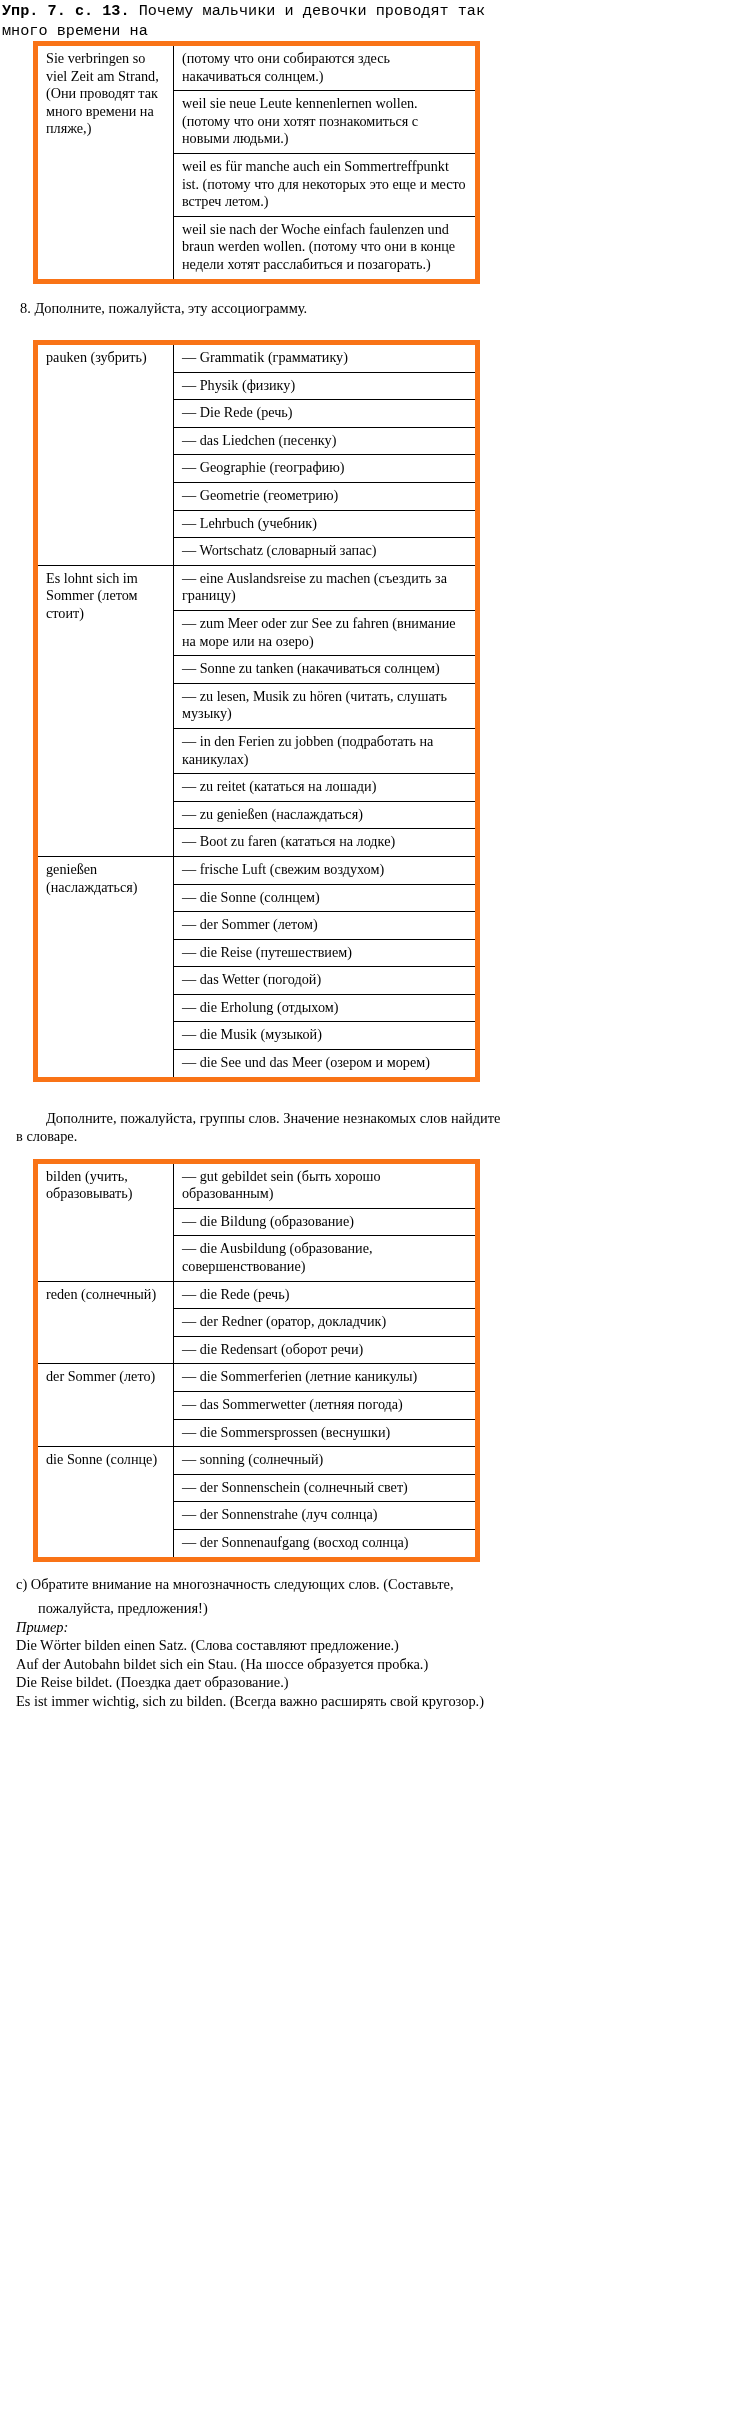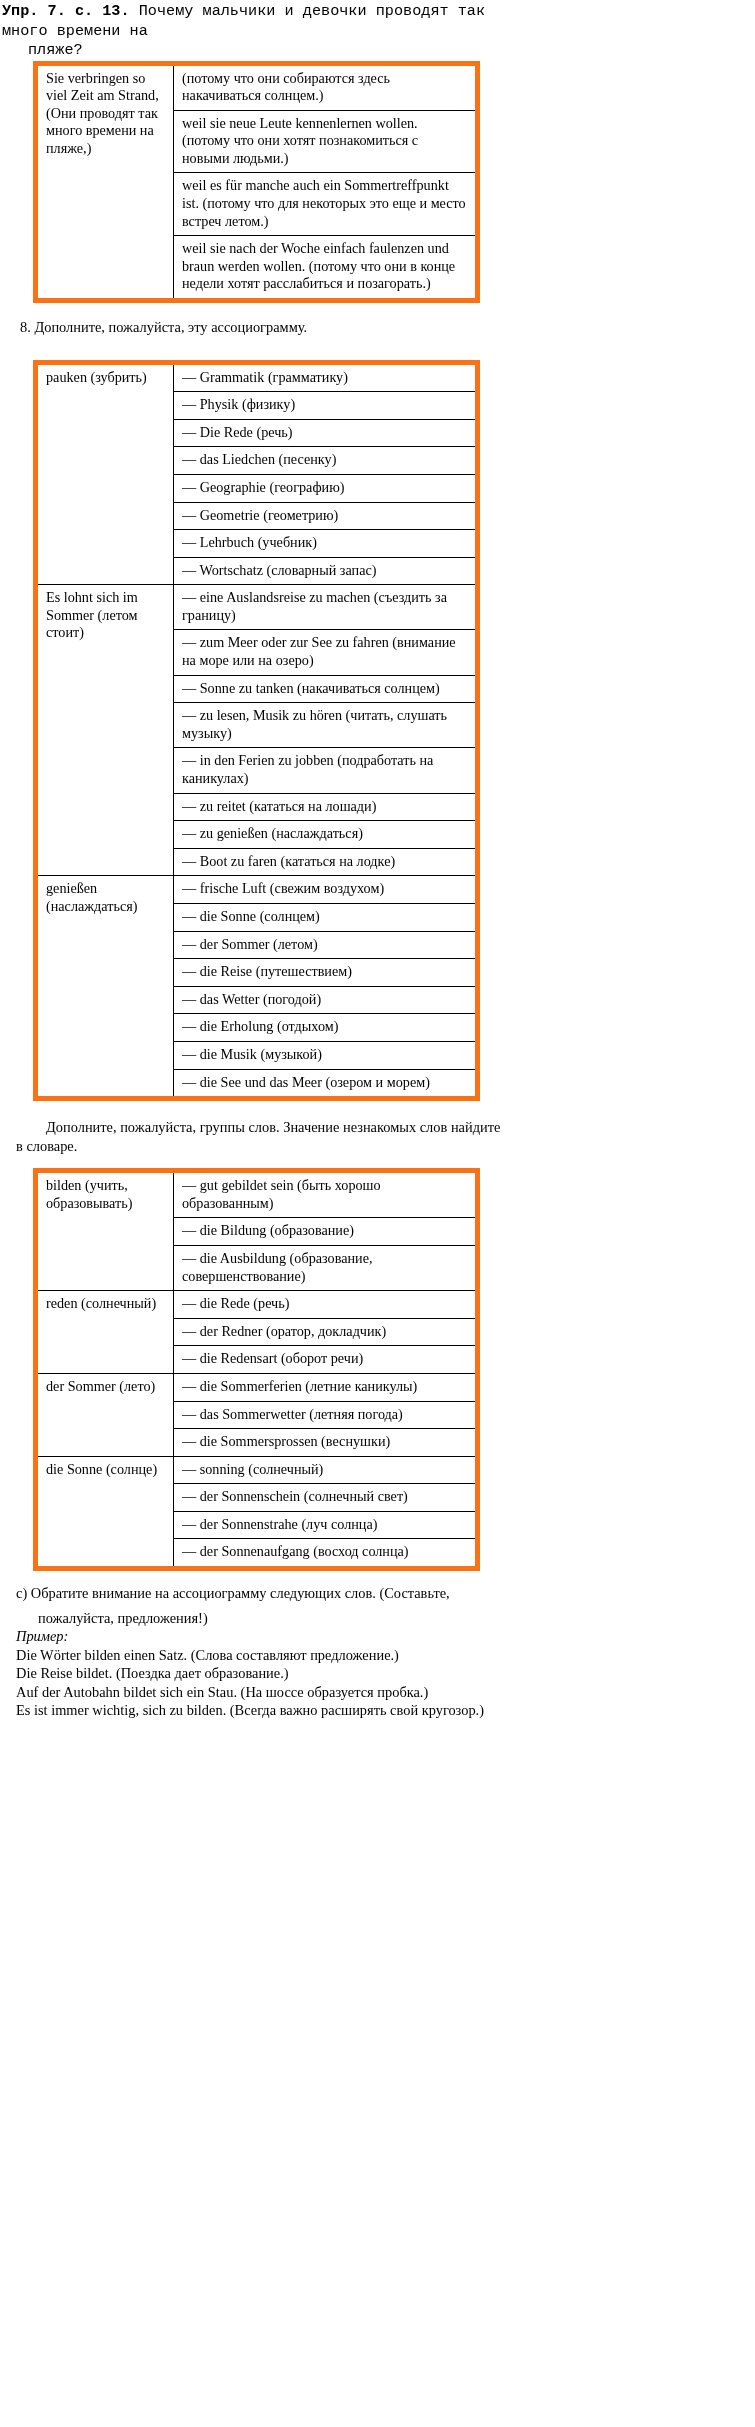--- a/index.html
+++ b/index.html
@@ -43,21 +43,21 @@
     margin: 0;
     padding: 0;
     width: 497px;
   }
   .para-num {
     margin-top: 15px;
     margin-bottom: 23px;
     padding-left: 20px;
   }
   .para-indent {
-    margin-top: 17px;
+    margin-top: 27px;
     margin-bottom: 13px;
     padding-left: 16px;
     text-indent: 30px;
     width: 486px;
   }
   .para-c {
     margin-top: 13px;
     padding-left: 16px;
     width: 486px;
   }
@@ -92,21 +92,20 @@
   .t3 { margin-top: 0px; }
 </style>
 </head>
 <body>
 
 <div class="page">
 
   <div class="ex-heading">
     <span>Упр. 7. с. 13.</span>
     <span class="q-text">Почему мальчики и девочки проводят так много времени на</span>
-    <span class="cont-line">пляже?</span>
   </div>
 
   <table class="doc-table t1">
     <tbody>
       <tr>
         <td class="key" rowspan="4">Sie verbringen so viel Zeit am Strand, (Они проводят так много времени на пляже,)</td>
         <td class="val">(потому что они собираются здесь накачиваться солнцем.)</td>
       </tr>
       <tr>
         <td class="val">weil sie neue Leute kennenlernen wollen. (потому что они хотят познакомиться с новыми людьми.)</td>
@@ -253,22 +252,22 @@
       <tr>
           <td class="val">— der Sonnenstrahe (луч солнца)</td>
         </tr>
       <tr>
           <td class="val">— der Sonnenaufgang (восход солнца)</td>
         </tr>
     </tbody>
   </table>
 
   <div class="para para-c">
-    <span class="ln">с) Обратите внимание на ассоциограмму следующих слов. (Составьте,</span>
+    <span class="ln">с) Обратите внимание на многозначность следующих слов. (Составьте,</span>
     <span class="ln ind">пожалуйста, предложения!)</span>
     <span class="ln italic">Пример:</span>
     <span class="ln">Die Wörter bilden einen Satz. (Слова составляют предложение.)</span>
+    <span class="ln">Auf der Autobahn bildet sich ein Stau. (На шоссе образуется пробка.)</span>
     <span class="ln">Die Reise bildet. (Поездка дает образование.)</span>
-    <span class="ln">Auf der Autobahn bildet sich ein Stau. (На шоссе образуется пробка.)</span>
     <span class="ln">Es ist immer wichtig, sich zu bilden. (Всегда важно расширять свой кругозор.)</span>
   </div>
 
 </div>
 
 </body></html>

